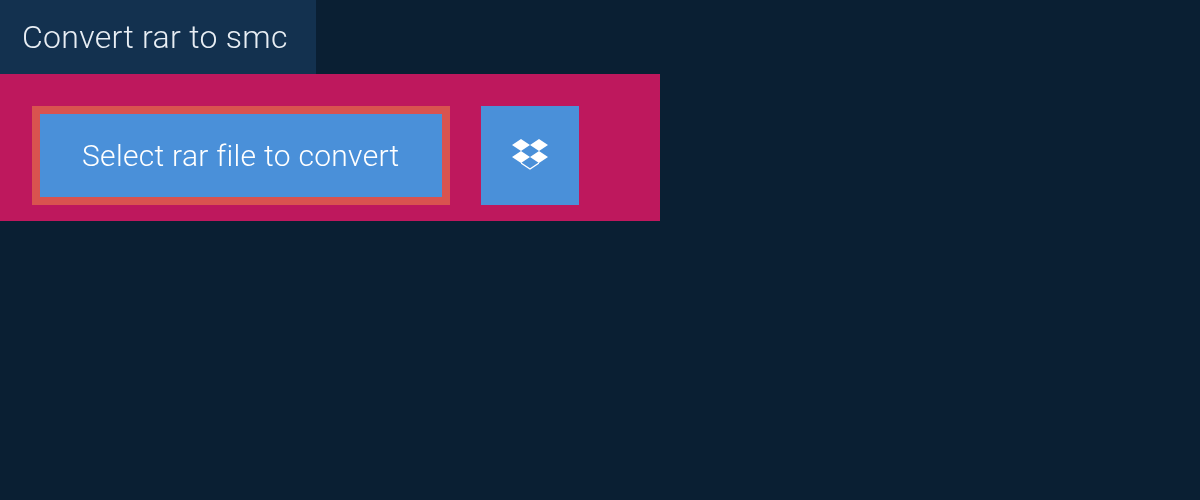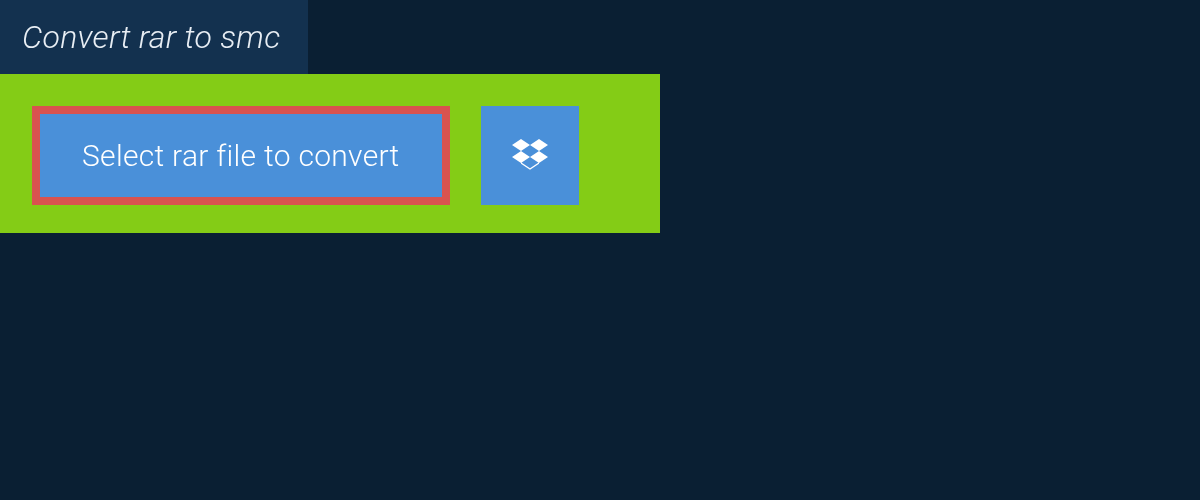--- a/index.html
+++ b/index.html
@@ -15,25 +15,24 @@
       overflow: hidden;
     }
     .tab-header {
       background: #13314f;
       display: inline-block;
       padding: 18px 28px 18px 22px;
       color: #e8eef4;
       font-size: 32px;
       font-weight: 300;
       letter-spacing: 0.3px;
-      font-style: italic;
     }
     .panel {
-      background: #84cc16;
-      padding: 32px 32px 28px 32px;
+      background: #be185d;
+      padding: 32px 32px 16px 32px;
       display: flex;
       align-items: stretch;
       gap: 31px;
       width: fit-content;
       min-width: 660px;
     }
     .select-button {
       background: #4a90d9;
       border: 8px solid #d9534f;
       color: #ffffff;

